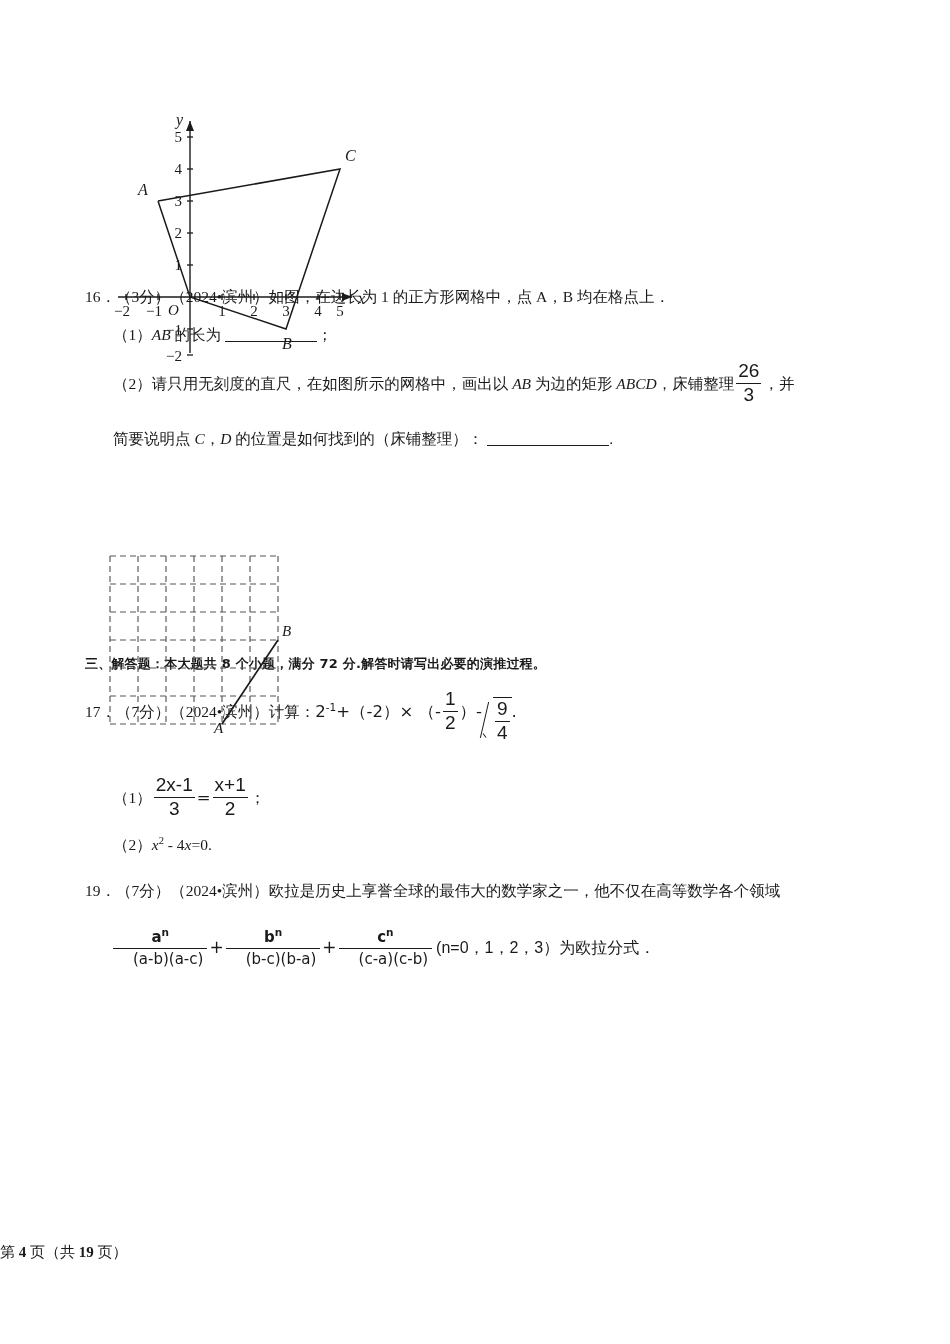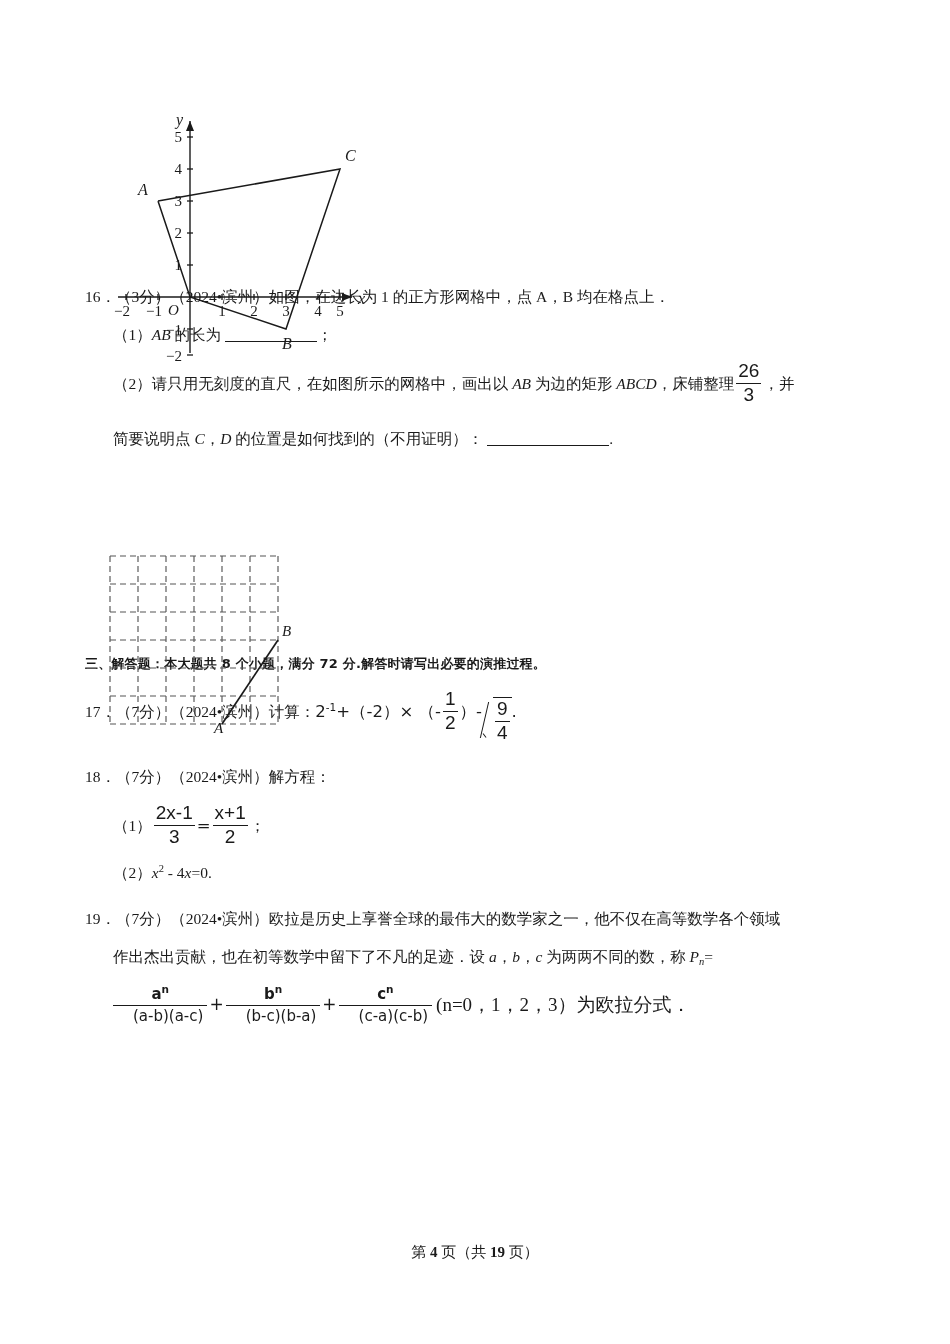--- a/index.html
+++ b/index.html
@@ -131,23 +131,23 @@
   .efrac .den { display: block; padding: 2px 4px 0 4px; margin-left: 16px; }
   .eplus {
     display: inline-block;
     vertical-align: middle;
     font-size: 17px;
     padding: 0 2px;
   }
   .etail {
     display: inline-block;
     vertical-align: middle;
-    font-size: 19px;
+    font-size: 16px;
     padding-left: 4px;
-    font-family: Liberation Serif, serif;
+    font-family: Liberation Sans, sans-serif;
   }
 
   
   .fig-axes {
     position: absolute;
     left: 100px;
     top: 105px;
     width: 290px;
     height: 265px;
   }
@@ -157,21 +157,20 @@
     left: 100px;
     top: 548px;
     width: 225px;
     height: 185px;
   }
 
   .footer {
     position: absolute;
     left: 0; right: 0;
     top: 1243px;
-    text-align: center;
     font-size: 15px;
     font-family: "Liberation Serif", serif;
   }
   .footer b { font-weight: bold; }
 
   .spacer-sm { height: 10px; }
   .spacer-md { height: 18px; }
 </style>
 </head>
 <body>
@@ -259,21 +258,21 @@
 
     <div class="spacer-sm"></div>
 
     <p class="qline qbody">
       <span>（2）</span><span>请只用无刻度的直尺，在如图所示的网格中，画出以 </span><span class="it">AB</span><span> 为边的矩形 </span><span class="it">ABCD</span><span>，床铺整理</span><span class="frac"><span class="num">26</span><span class="den">3</span></span><span>，并</span>
     </p>
 
     <div class="spacer-md"></div>
 
     <p class="qline qbody">
-      <span>简要说明点 </span><span class="it">C</span><span>，</span><span class="it">D</span><span> 的位置是如何找到的（不用证明）：</span>
+      <span>简要说明点 </span><span class="it">C</span><span>，</span><span class="it">D</span><span> 的位置是如何找到的（床铺整理）：</span>
       <span class="blank-long"></span><span>.</span>
     </p>
   </div>
 
   <div class="fig-grid">
     <svg width="225" height="185" viewBox="0 0 225 185">
 
       <g stroke="#555555" stroke-width="1.15" stroke-dasharray="6 4" fill="none">
         <line x1="10" y1="8" x2="10" y2="176"></line>
         <line x1="38" y1="8" x2="38" y2="176"></line>
@@ -306,23 +305,20 @@
 
   <div>
     <p class="qline">
       <span>17</span><span>．</span><span>（7分）</span><span>（2024•滨州）</span><span>计算：</span><span class="mathsans"><span>2</span><span class="sup">-1</span><span>+（-2）× （-</span><span class="frac"><span class="num">1</span><span class="den">2</span></span><span>）-</span><span class="radical"><span class="rbar"><span class="frac"><span class="num">9</span><span class="den">4</span></span></span></span><span>.</span></span>
     </p>
   </div>
 
   <div class="spacer-md"></div>
 
   <div>
-    <p class="qline">
-      <span>18</span><span>．</span><span>（7分）</span><span>（2024•滨州）</span><span>解方程：</span>
-    </p>
 
     <div class="spacer-sm"></div>
 
     <p class="qline qbody">
       <span>（1）</span><span class="mathsans"><span class="frac"><span class="num">2x-1</span><span class="den">3</span></span><span>=</span><span class="frac"><span class="num">x+1</span><span class="den">2</span></span></span><span>；</span>
     </p>
 
     <div class="spacer-sm"></div>
 
     <p class="qline qbody">
@@ -332,23 +328,20 @@
 
   <div class="spacer-md"></div>
 
   <div>
     <p class="qline">
       <span>19</span><span>．</span><span>（7分）</span><span>（2024•滨州）</span><span>欧拉是历史上享誉全球的最伟大的数学家之一，他不仅在高等数学各个领域</span>
     </p>
 
     <div class="spacer-sm"></div>
 
-    <p class="qline qbody">
-      <span>作出杰出贡献，也在初等数学中留下了不凡的足迹．设 </span><span class="it">a</span><span>，</span><span class="it">b</span><span>，</span><span class="it">c</span><span> 为两两不同的数，称 </span><span class="it">P</span><span class="sub">n</span><span>=</span>
-    </p>
 
     <div class="euler-row">
       <span class="efrac">
         <span class="num"><span>a</span><span class="sup">n</span></span>
         <span class="den">(a-b)(a-c)</span>
       </span><span class="eplus">+</span><span class="efrac">
         <span class="num"><span>b</span><span class="sup">n</span></span>
         <span class="den">(b-c)(b-a)</span>
       </span><span class="eplus">+</span><span class="efrac">
         <span class="num"><span>c</span><span class="sup">n</span></span>

